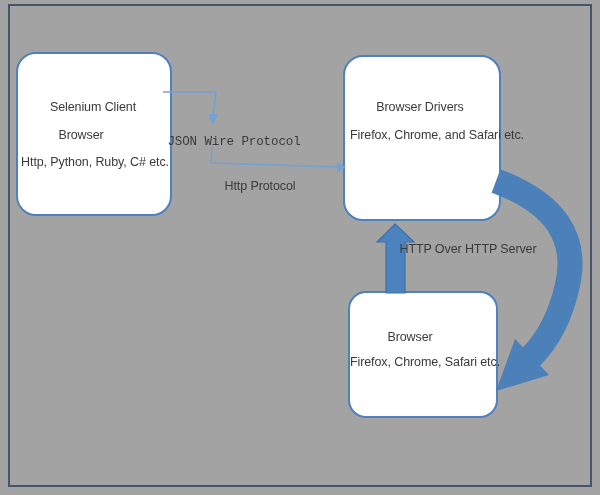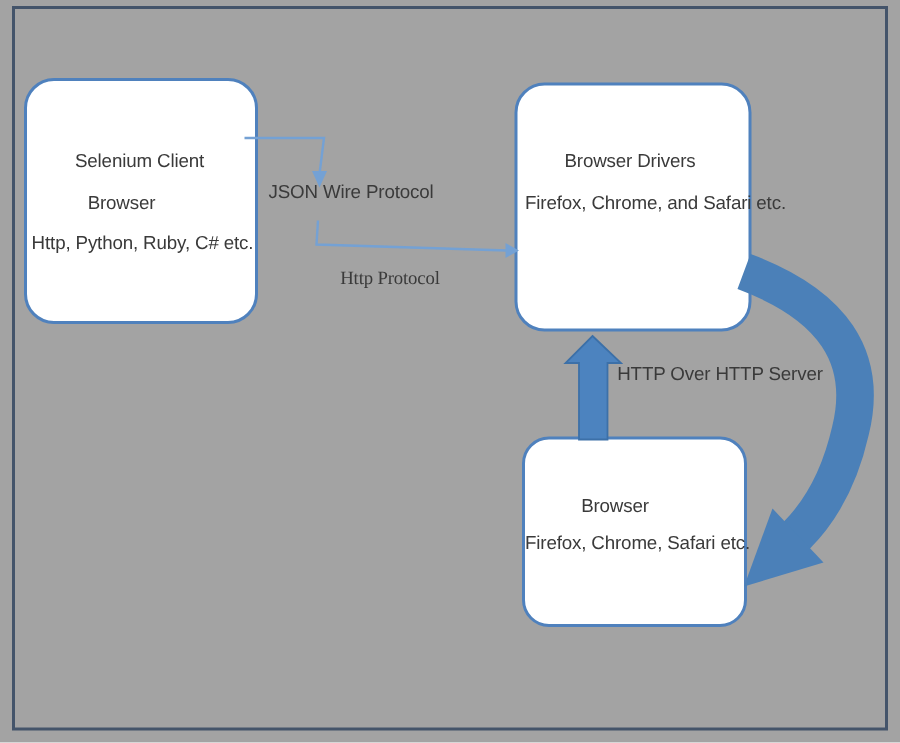--- a/index.html
+++ b/index.html
@@ -75,17 +75,17 @@
   <div class="txt" style="left:93px;top:107px;">Selenium Client</div>
   <div class="txt" style="left:81px;top:135px;">Browser</div>
   <div class="txt" style="left:95px;top:162px;">Http, Python, Ruby, C# etc.</div>
 
   <div class="txt" style="left:420px;top:107px;">Browser Drivers</div>
   <div class="txt" style="left:437px;top:135px;">Firefox, Chrome, and Safari etc.</div>
 
   <div class="txt" style="left:410px;top:337px;">Browser</div>
   <div class="txt" style="left:425px;top:362px;text-align:right;">Firefox, Chrome, Safari etc.</div>
 
-  <div class="txt" style="left:234px;top:128px;">JSON Wire Protocol</div>
-  <div class="txt" style="left:260px;top:186px;font-family:Liberation Serif, serif;">Http Protocol</div>
-  <div class="txt" style="left:480px;top:249px;">HTTP Over HTTP Server</div>
+  <div class="txt" style="left:234px;top:142px;font-family:Liberation Mono, monospace;">JSON Wire Protocol</div>
+  <div class="txt" style="left:260px;top:186px;">Http Protocol</div>
+  <div class="txt" style="left:468px;top:249px;">HTTP Over HTTP Server</div>
 
 </div>
 
 </body></html>

